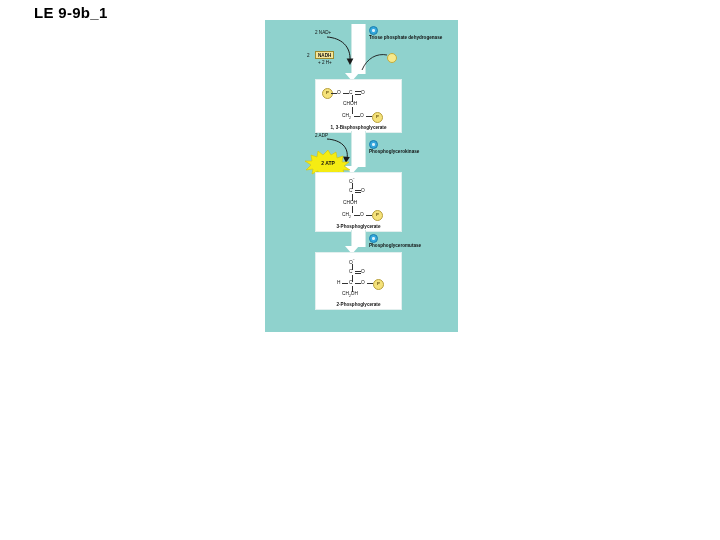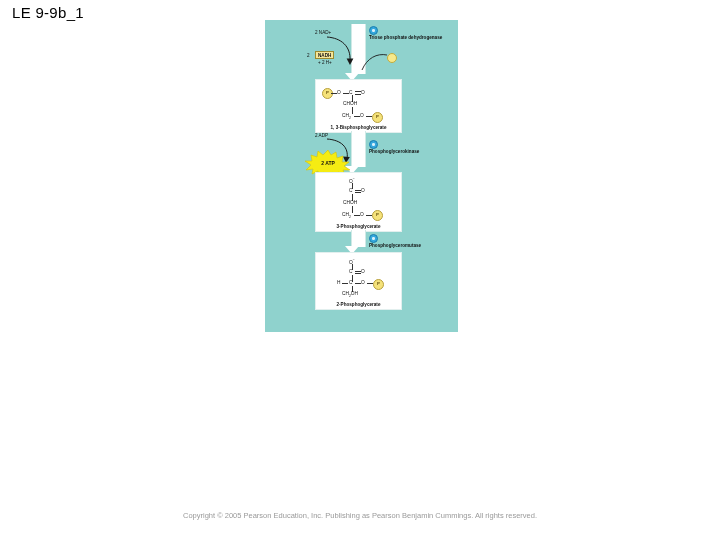--- a/index.html
+++ b/index.html
@@ -6,22 +6,22 @@
   body{
     width:720px;height:540px;
     background:#ffffff;
     font-family:"Liberation Sans", sans-serif;
     overflow:hidden;
     position:relative;
   }
   #slide{position:absolute;left:0;top:0;width:720px;height:540px;}
 
   .title{
-    position:absolute;left:12px;top:4px;
-    font-size:15px;font-weight:normal;color:#000;
+    position:absolute;left:34px;top:4px;
+    font-size:15px;font-weight:bold;color:#000;
     letter-spacing:.3px;
   }
 
   .panel{
     position:absolute;left:265px;top:20px;
     width:193px;height:312px;
     background:#8fd2cd;
   }
 
   
@@ -254,15 +254,14 @@
       </div>
       <div class="bond bv" style="left:35.5px;top:33px;height:6px;"></div>
       <div class="chem" style="left:26px;top:38px;">
         <span>CH</span><sub>2</sub><span>OH</span>
       </div>
       <div class="molname">2-Phosphoglycerate</div>
     </div>
 
   </div>
 
-  <div class="copyright">Copyright © 2005 Pearson Education, Inc. Publishing as Pearson Benjamin Cummings. All rights reserved.</div>
 
 </div>
 
 </body></html>

